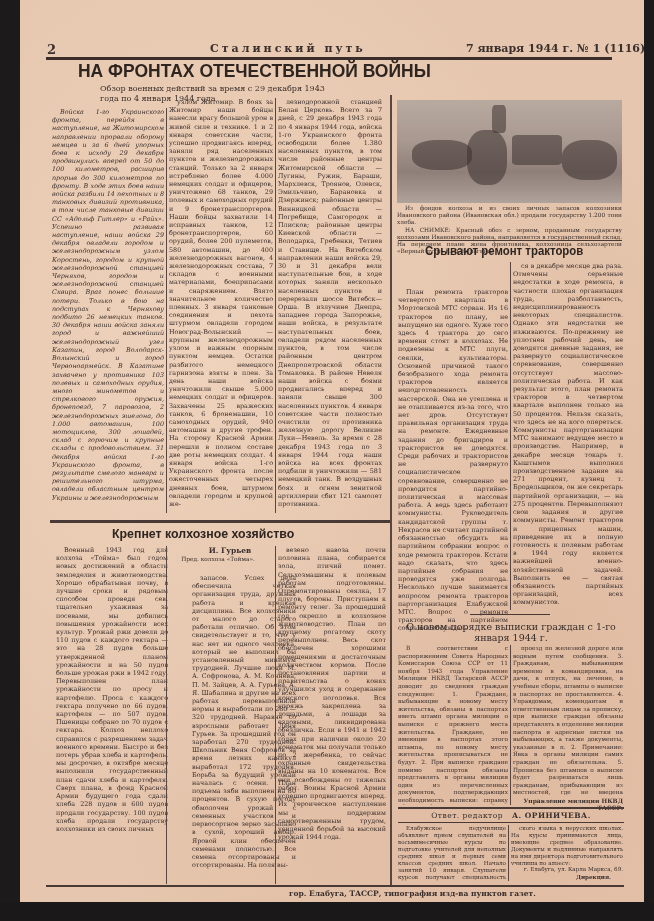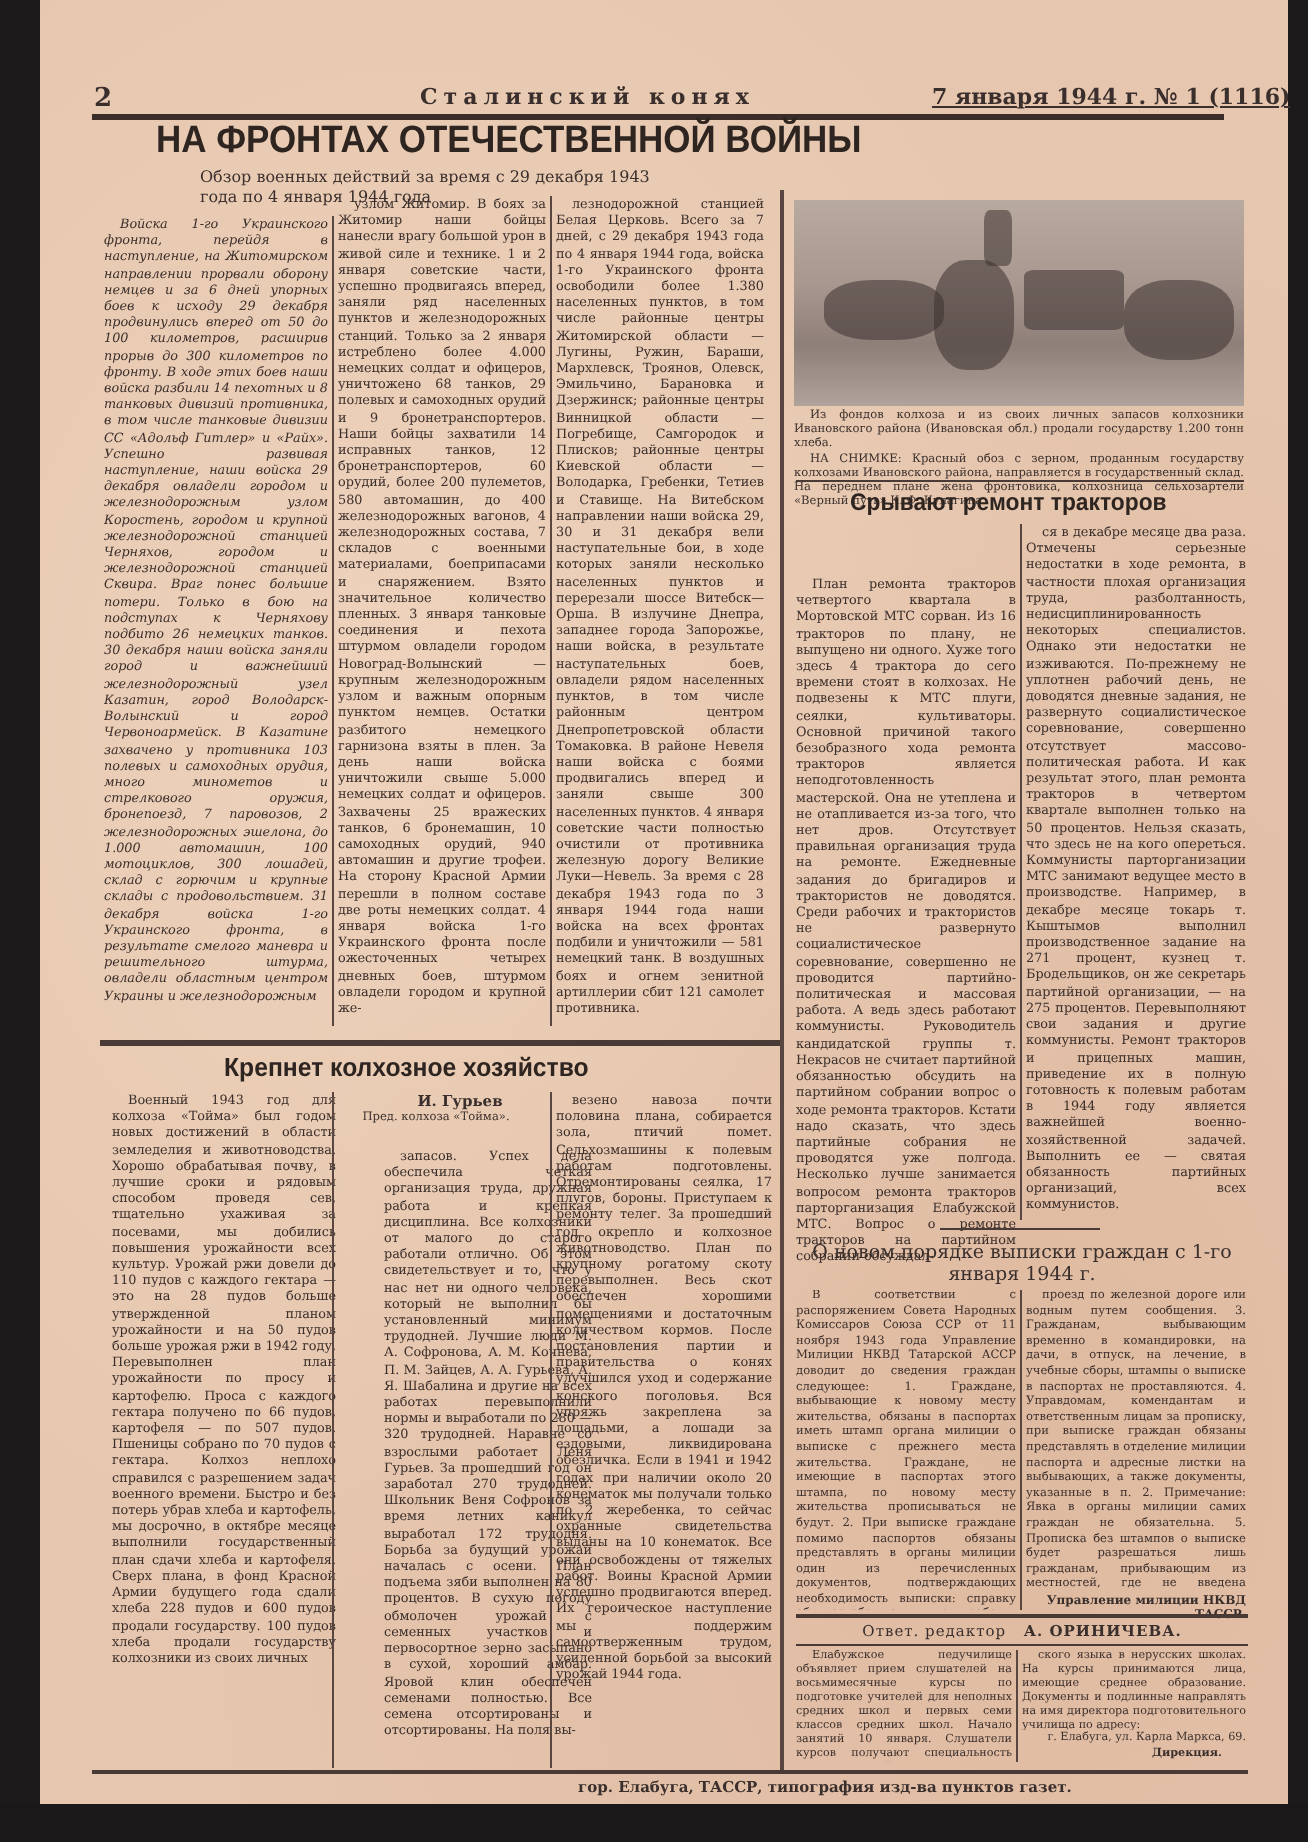--- a/index.html
+++ b/index.html
@@ -8,21 +8,21 @@
   .paper {
     position: absolute; left: 20px; top: 0; width: 624px; height: 902px;
     background: #e6c6ae;
     background-image: radial-gradient(ellipse at 30% 40%, rgba(255,235,215,0.35), rgba(0,0,0,0) 60%),
                       radial-gradient(ellipse at 80% 80%, rgba(200,150,120,0.25), rgba(0,0,0,0) 60%);
   }
   .bottom-strip { position: absolute; left: 0; top: 902px; width: 654px; height: 19px; background: #1a1818; }
   .abs { position: absolute; }
   .hdr-num { left: 47px; top: 42px; font-size: 13px; font-weight: bold; }
   .hdr-title { left: 210px; top: 42px; font-size: 11px; letter-spacing: 3px; font-weight: bold; }
-  .hdr-date { left: 466px; top: 42px; font-size: 11px; font-weight: bold; text-decoration: underline; }
+  .hdr-date { left: 466px; top: 42px; font-size: 11px; font-weight: bold; }
   .hdr-rule { left: 46px; top: 57px; width: 566px; height: 3px; background: #3b2e2a; }
   .vrule { width: 1px; background: #5a4640; }
   .hrule { height: 2px; background: #4a3a35; }
   .headline { font-family: "Liberation Sans", sans-serif; font-weight: bold; color: #2e2420; transform-origin: left top; }
   .h1 { left: 78px; top: 60px; font-size: 19px; letter-spacing: 0px; transform: scaleX(0.92); }
   .h1-sub { left: 100px; top: 84px; width: 230px; text-align: left; font-size: 8px; line-height: 10px; }
   .col { font-size: 6.4px; line-height: 8.2px; text-align: justify; overflow: hidden; color: #3a2e2b; }
   .col p { text-indent: 8px; }
   .photo {
     left: 397px; top: 100px; width: 225px; height: 103px;
@@ -40,21 +40,21 @@
   .footer { left: 289px; top: 889px; font-size: 7.5px; font-weight: bold; }
   .signature { font-size: 6px; font-weight: bold; text-align: right; }
 </style>
 </head>
 <body>
 
 <div class="paper"></div>
 <div class="bottom-strip"></div>
 
 <div class="abs hdr-num">2</div>
-<div class="abs hdr-title">Сталинский конях</div>
+<div class="abs hdr-title">Сталинский путь</div>
 <div class="abs hdr-date">7 января 1944 г. № 1 (1116)</div>
 <div class="abs hdr-rule"></div>
 
 <div class="abs headline h1">НА ФРОНТАХ ОТЕЧЕСТВЕННОЙ ВОЙНЫ</div>
 <div class="abs h1-sub">Обзор военных действий за время с 29 декабря 1943 года по 4 января 1944 года</div>
 <div class="abs col" style="left:52px; top:108px; width:112px; height:404px;font-style:italic;">
     <p>Войска 1-го Украинского фронта, перейдя в наступление, на Житомирском направлении прорвали оборону немцев и за 6 дней упорных боев к исходу 29 декабря продвинулись вперед от 50 до 100 километров, расширив прорыв до 300 километров по фронту. В ходе этих боев наши войска разбили 14 пехотных и 8 танковых дивизий противника, в том числе танковые дивизии СС «Адольф Гитлер» и «Райх». Успешно развивая наступление, наши войска 29 декабря овладели городом и железнодорожным узлом Коростень, городом и крупной железнодорожной станцией Черняхов, городом и железнодорожной станцией Сквира. Враг понес большие потери. Только в бою на подступах к Черняхову подбито 26 немецких танков. 30 декабря наши войска заняли город и важнейший железнодорожный узел Казатин, город Володарск-Волынский и город Червоноармейск. В Казатине захвачено у противника 103 полевых и самоходных орудия, много минометов и стрелкового оружия, бронепоезд, 7 паровозов, 2 железнодорожных эшелона, до 1.000 автомашин, 100 мотоциклов, 300 лошадей, склад с горючим и крупные склады с продовольствием. 31 декабря войска 1-го Украинского фронта, в результате смелого маневра и решительного штурма, овладели областным центром Украины и железнодорожным</p>
   </div>
 <div class="abs vrule" style="left:166px; top:108px; height:405px;"></div>
 <div class="abs col" style="left:169px; top:98px; width:104px; height:414px;">

